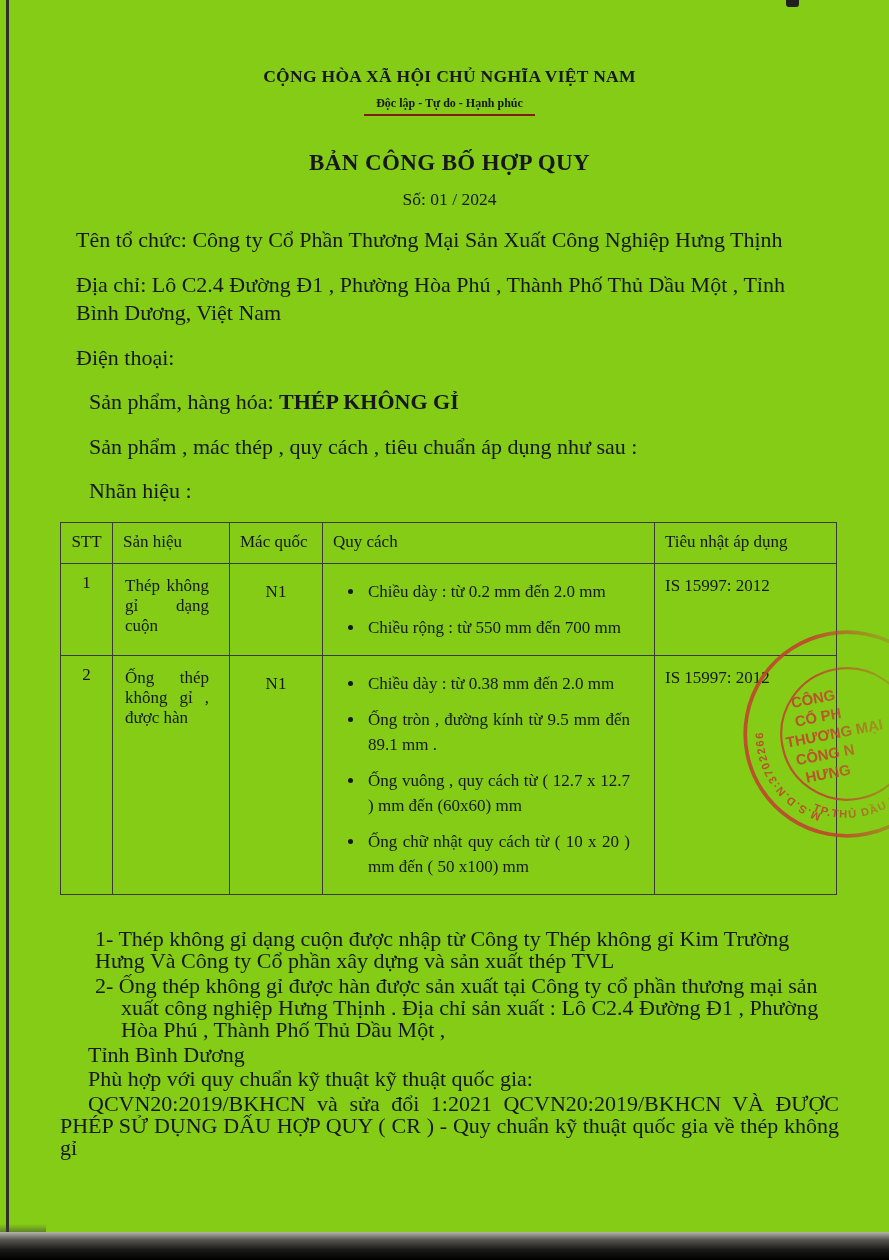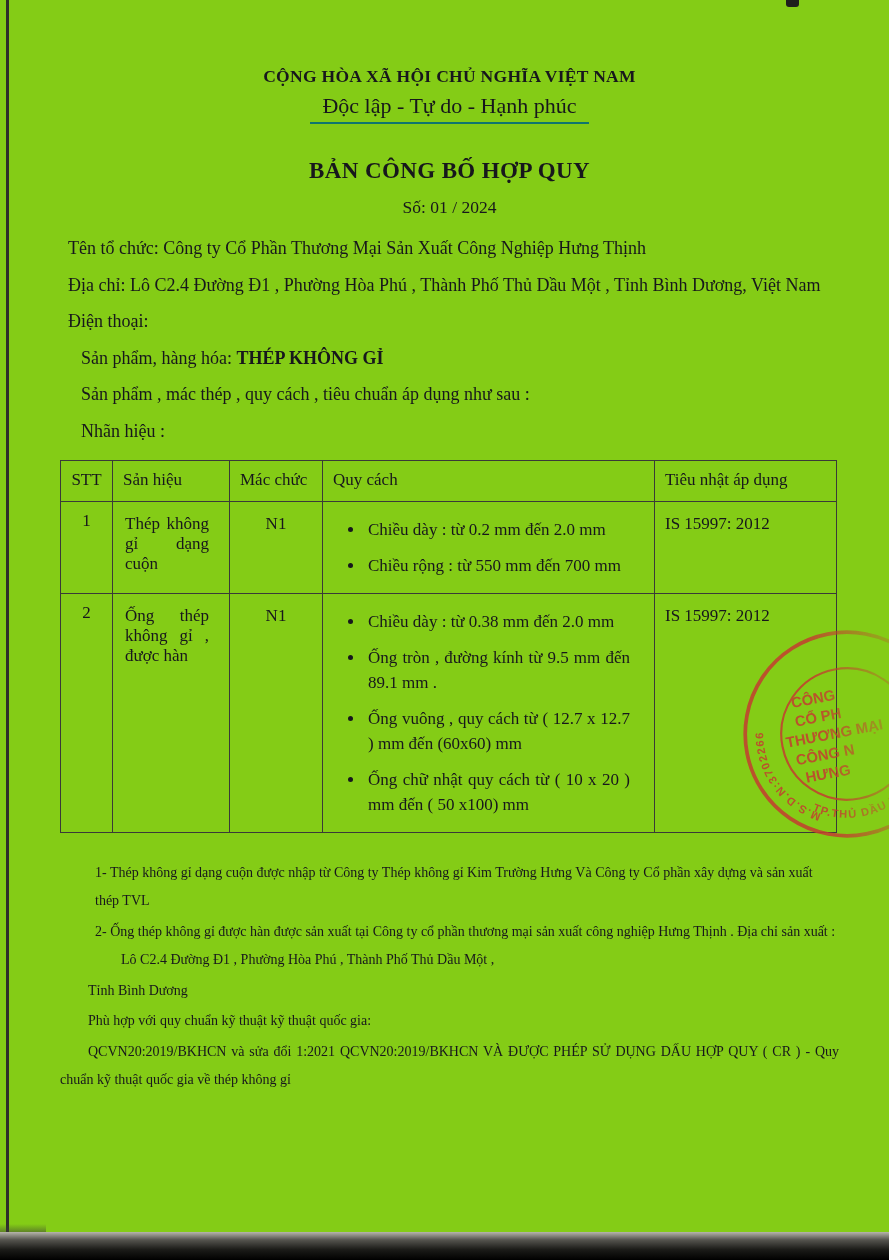--- a/index.html
+++ b/index.html
@@ -15,45 +15,45 @@
     position:absolute; left:0; right:0; bottom:0; height:28px;
     background:linear-gradient(180deg,#b7b5ac 0%,#55544e 28%,#1c1c19 62%,#000 100%);
   }
   .edge-bottom-left { position:absolute; left:0; bottom:20px; width:46px; height:16px; background:linear-gradient(180deg, rgba(60,60,55,0), #3c3c37); }
   .speck-top { position:absolute; left:786px; top:0; width:13px; height:7px; background:#1f1f1c; border-radius:0 0 3px 3px; }
 
   .content { position:absolute; left:60px; top:66px; width:779px; }
 
   .nat-header { text-align:center; font-weight:bold; font-size:17.5px; letter-spacing:.3px; }
   .motto-wrap { text-align:center; margin-top:6px; }
-  .motto { display:inline-block; font-weight:normal; font-size:22px; padding:0 12px 3px; border-bottom:2px solid #0f766e; }
+  .motto { display:inline-block; font-weight:bold; font-size:12px; padding:0 12px 3px; border-bottom:2px solid #7f1d1d; }
   .title { text-align:center; font-size:23px; font-weight:bold; margin:34px 0 0; letter-spacing:.4px; }
   .doc-number { text-align:center; font-size:17.5px; margin-top:13px; }
 
   .body-block { margin-top:16px; }
-  p.line { margin:8px; font-size:18px; line-height:28.5px; }
+  p.line { margin:16px; font-size:22px; line-height:28.5px; }
   p.line.sp { margin-top:5px; }
   .indent { padding-left:13px; }
   .bold { font-weight:bold; }
 
   table.spec-table { border-collapse:collapse; table-layout:fixed; width:776px; margin-top:15px; }
   .spec-table th, .spec-table td {
     border:1.5px solid #3a3a38; vertical-align:top;
     font-size:17px; padding:9px 10px; font-weight:normal; text-align:left;
   }
   .spec-table th { height:22px; }
   .c-stt { text-align:center !important; }
   td.c-sp { text-align:justify; padding:12px 20px 12px 12px; }
-  td.c-mt { text-align:center; padding-top:12px; }
+  td.c-mt { text-align:center; padding-top:18px; }
   td.c-qc { padding:4px 10px 4px 6px; }
   .c-qc ul { margin:0; padding-left:36px; }
   .c-qc li { margin:11px 0; line-height:25px; max-width:262px; text-align:justify; padding-left:3px; }
   td.c-tc { padding-top:12px; }
 
-  .notes { margin-top:26px; font-size:14px; line-height:28px; }
+  .notes { margin-top:33px; font-size:22px; line-height:22px; }
   .note { margin:0 0 3px; padding-left:35px; }
   .note.hang { padding-left:61px; text-indent:-26px; }
   .plain { margin:2px 0 0; padding-left:28px; }
   .reg { margin:3px 0 0; text-align:justify; text-indent:28px; }
 
   
   .stamp-wrap {
     position:absolute; left:741px; top:628px; width:212px; height:212px;
     transform:rotate(-11deg); opacity:.92;
     -webkit-mask-image:linear-gradient(93deg, rgba(0,0,0,.95) 38%, rgba(0,0,0,.4) 66%, rgba(0,0,0,.05) 90%);
@@ -99,21 +99,21 @@
         <col style="width:52px">
           <col style="width:117px">
           <col style="width:93px">
           <col style="width:332px">
           <col style="width:182px">
       </colgroup>
       <thead>
         <tr>
           <th class="c-stt">STT</th>
           <th>Sản hiệu</th>
-          <th>Mác chức</th>
+          <th>Mác quốc</th>
           <th>Quy cách</th>
           <th>Tiêu nhật áp dụng</th>
         </tr>
       </thead>
       <tbody>
         <tr>
           <td class="c-stt">1</td>
           <td class="c-sp">Thép không gỉ dạng cuộn</td>
           <td class="c-mt">N1</td>
           <td class="c-qc">

